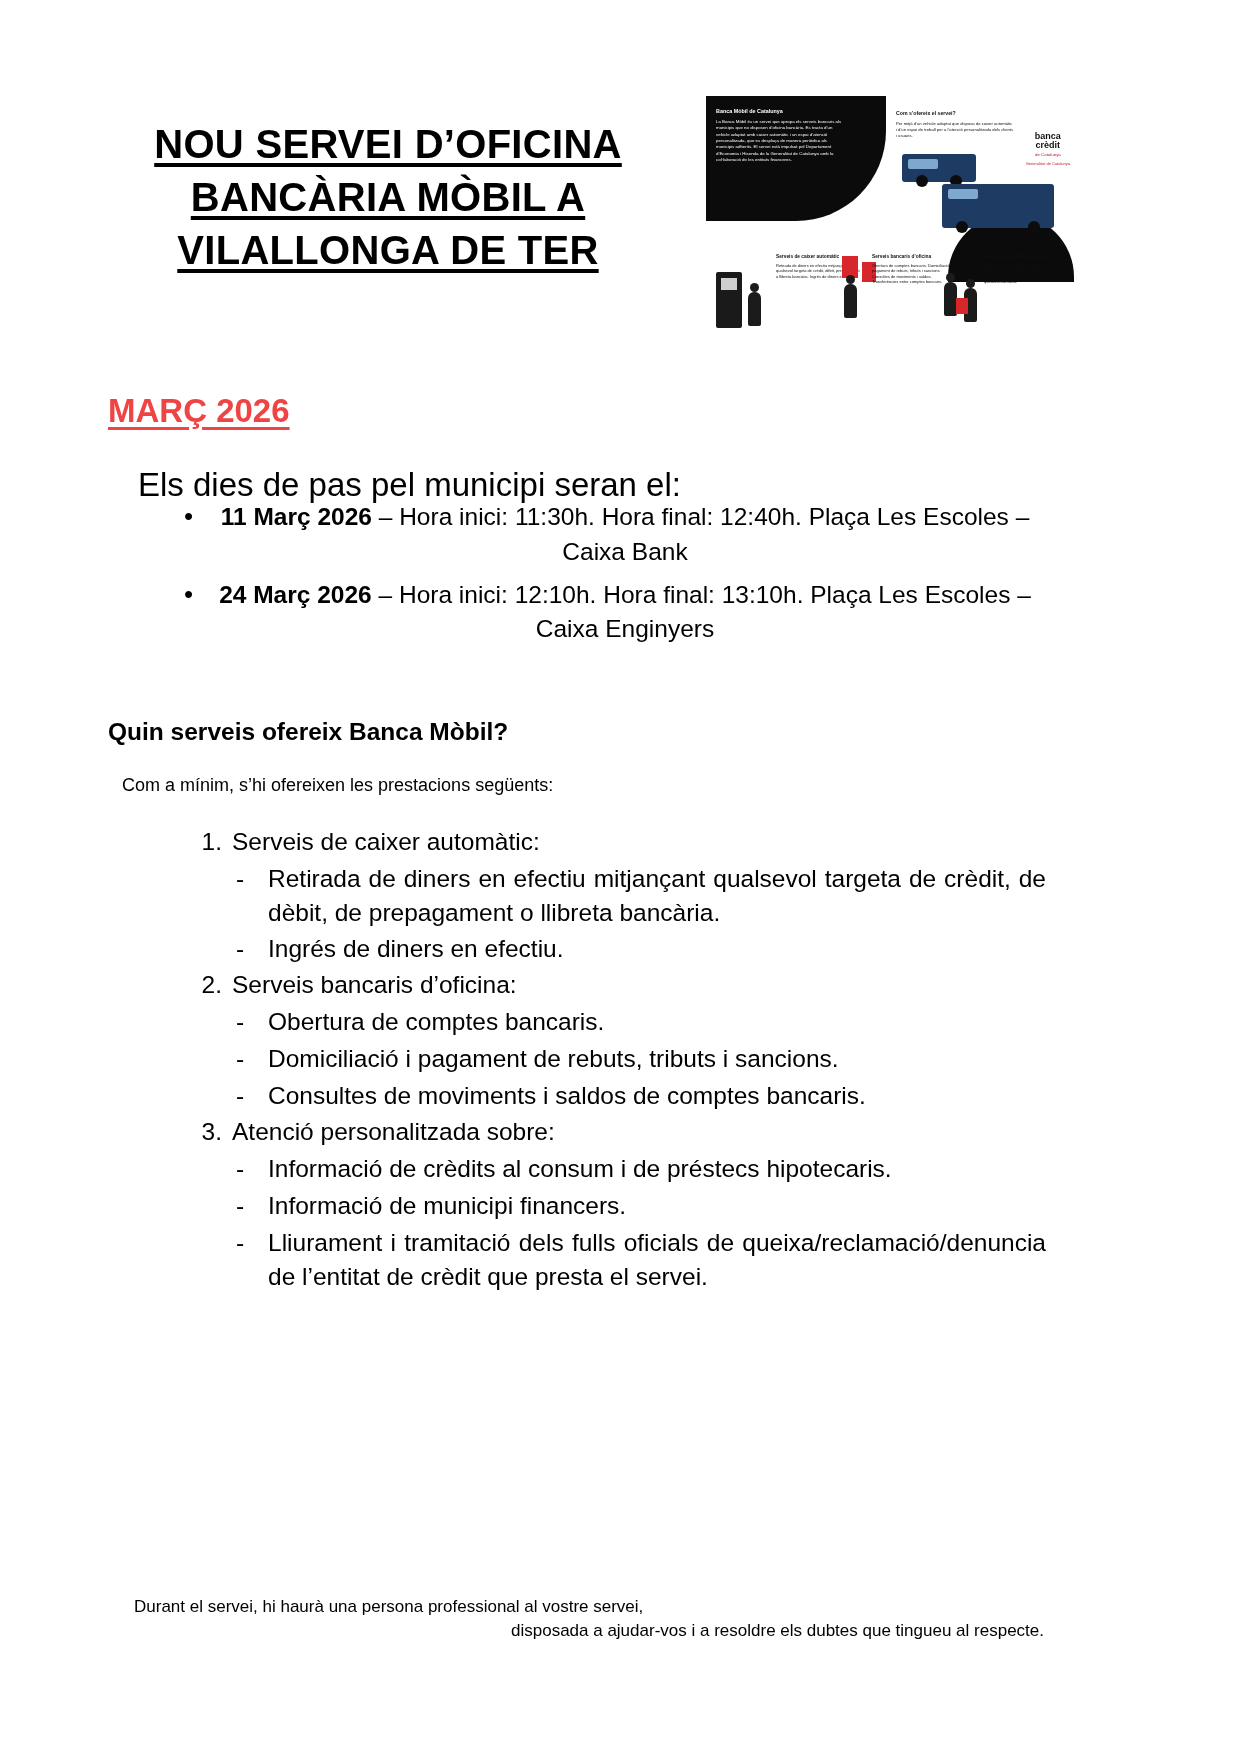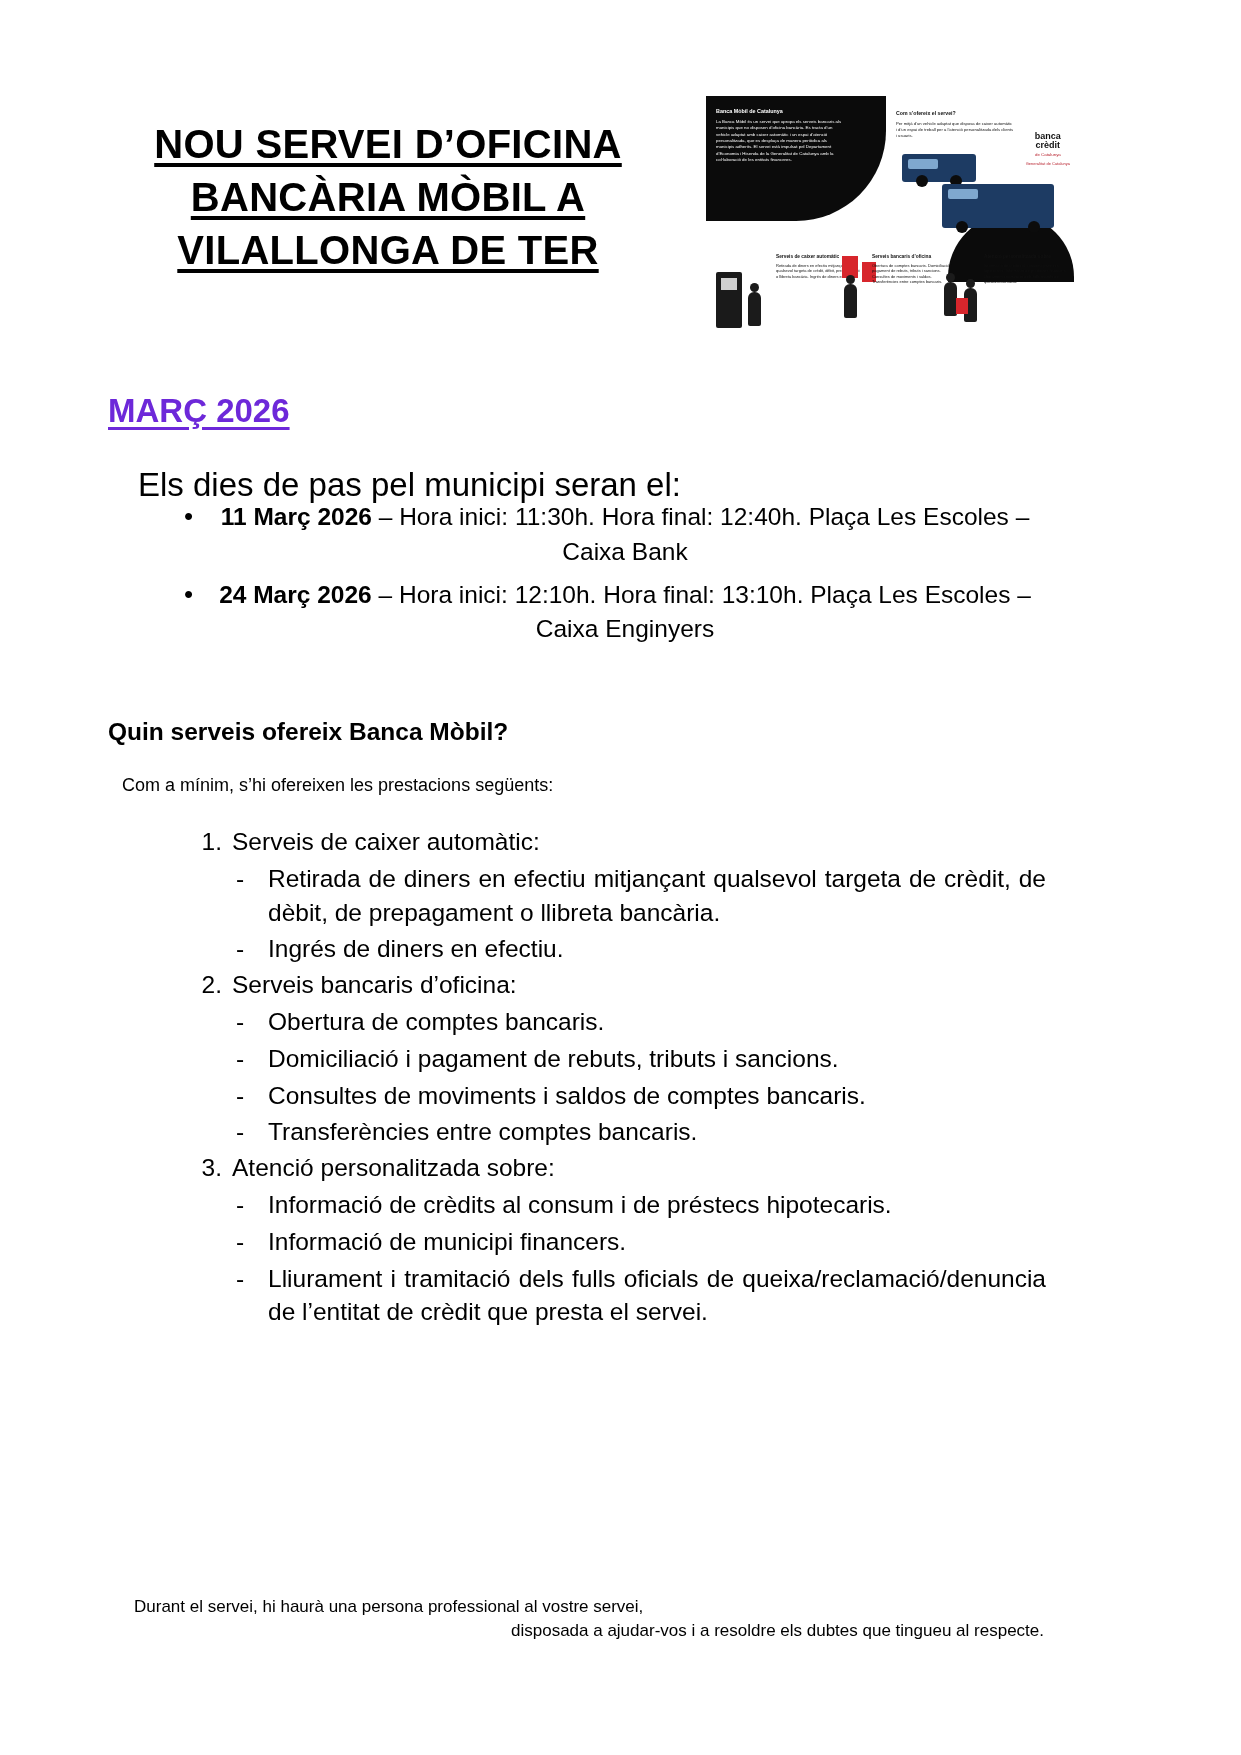--- a/index.html
+++ b/index.html
@@ -200,21 +200,21 @@
     background: #d7262c;
   }
 
   
   .month {
     position: absolute;
     left: 108px;
     top: 392px;
     font-size: 33px;
     font-weight: bold;
-    color: #6d28d9;
+    color: #ef4444;
     text-decoration: underline;
     text-underline-offset: 5px;
   }
   .lead {
     position: absolute;
     left: 138px;
     top: 466px;
     font-size: 33px;
   }
   .dates {
@@ -428,21 +428,20 @@
         <li>
           <span class="dash">-</span>
           <span>Domiciliació i pagament de rebuts, tributs i sancions.</span>
         </li>
         <li>
           <span class="dash">-</span>
           <span>Consultes de moviments i saldos de comptes bancaris.</span>
         </li>
         <li>
           <span class="dash">-</span>
-          <span>Transferències entre comptes bancaris.</span>
         </li>
       </ul>
     </li>
 
     <li>
       <span class="num">3.</span>
       <span>Atenció personalitzada sobre:</span>
       <ul class="sublist">
         <li>
           <span class="dash">-</span>

